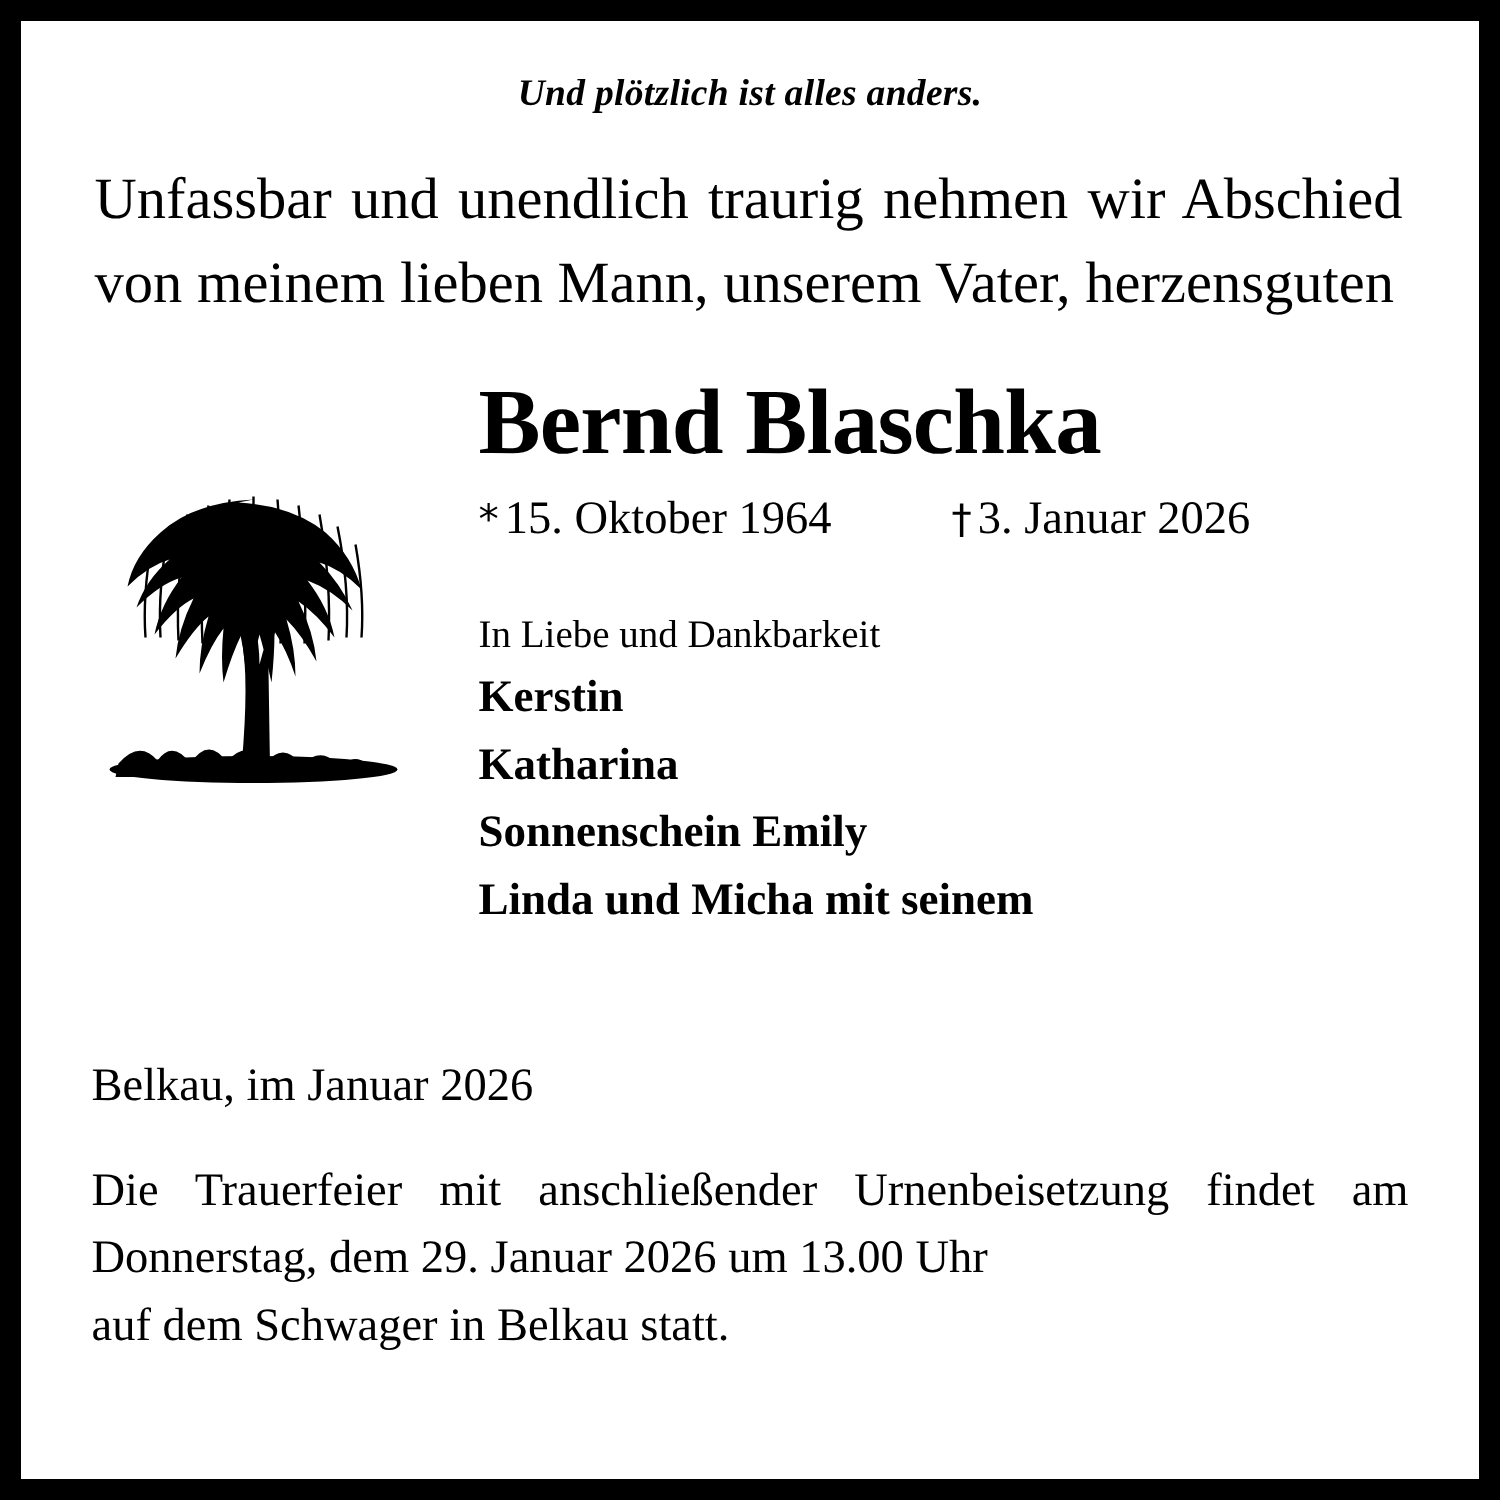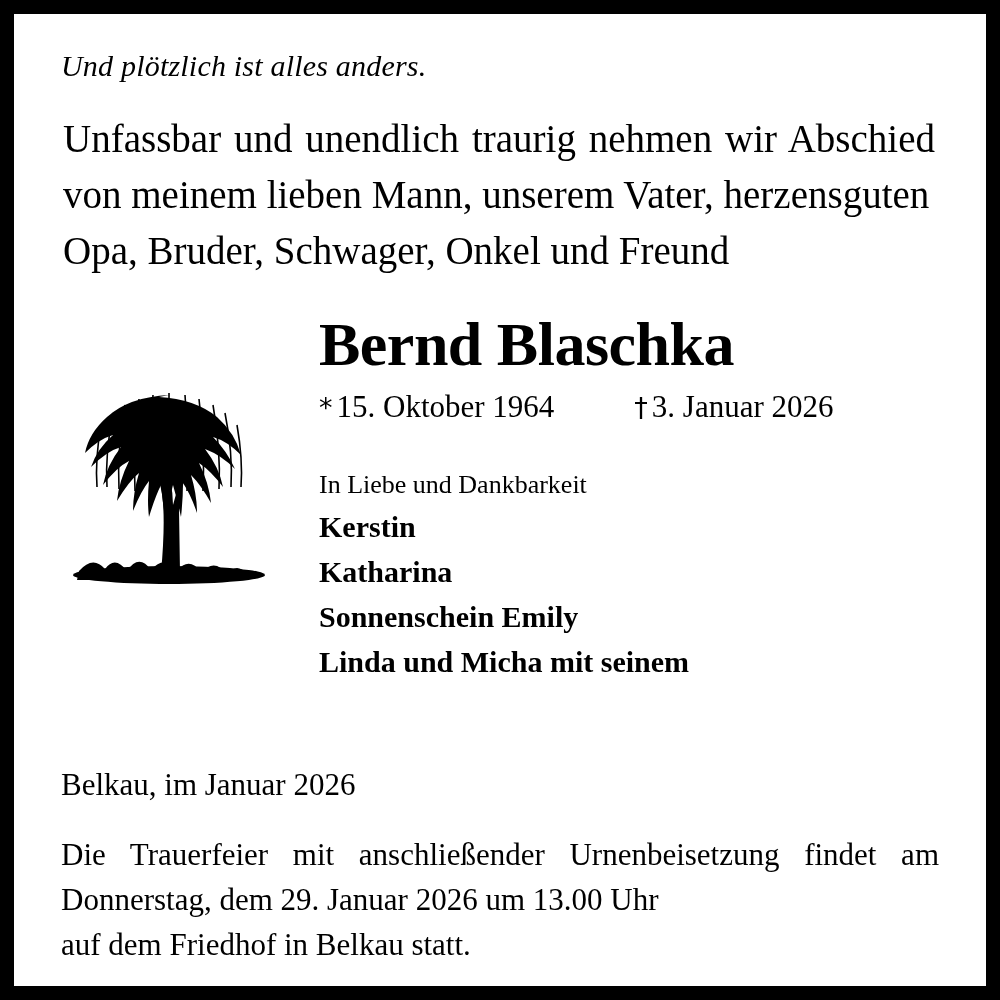--- a/index.html
+++ b/index.html
@@ -24,23 +24,24 @@
   }
   .inner {
     box-sizing: border-box;
     width: 100%;
     height: 100%;
     border: 3px solid #ffffff;
     padding: 26px 44px 20px 44px;
     position: relative;
   }
   .headline {
-    font-weight: normal;
+    text-align: center;
+    font-weight: bold;
     font-style: italic;
-    font-size: 30px;
+    font-size: 25px;
     letter-spacing: 0.2px;
     margin: 6px 0 28px 0;
   }
   .intro {
     font-size: 39px;
     line-height: 1.44;
     text-align: justify;
     text-justify: inter-word;
     margin: 0 4px 0 2px;
   }
@@ -114,21 +115,20 @@
 <body>
 
 <div class="obituary">
   <div class="inner">
 
     <div class="headline">Und plötzlich ist alles anders.</div>
 
     <div class="intro">
       <span>Unfassbar und unendlich traurig nehmen wir Abschied</span>
       <span>von meinem lieben Mann, unserem Vater, herzensguten</span>
-      <span class="lastline">Opa, Bruder, Schwager, Onkel und Freund</span>
     </div>
 
     <div class="main-block">
 
       <div class="tree">
         <svg viewBox="0 0 220 250" width="220" height="250" aria-hidden="true">
           <g fill="#000000">
 
             <ellipse cx="108" cy="224" rx="96" ry="9"></ellipse>
             <path d="M18 220 q14 -16 26 -2 q10 -14 22 2 q12 -18 24 -1 q14 -16 26 1 q12 -15 24 1 q14 -14 26 2 q10 -12 20 0 l2 6 H16 z"></path>
@@ -178,17 +178,17 @@
           <div class="member">Linda und Micha mit seinem</div>
         </div>
       </div>
     </div>
 
     <div class="place">Belkau, im Januar 2026</div>
 
     <div class="ceremony">
       <span>Die Trauerfeier mit anschließender Urnenbeisetzung</span>
       <span>findet am Donnerstag, dem 29. Januar 2026 um 13.00 Uhr</span>
-      <span class="lastline">auf dem Friedhof in Belkau statt.</span>
+      <span class="lastline">auf dem Schwager in Belkau statt.</span>
     </div>
 
   </div>
 </div>
 
 </body></html>

